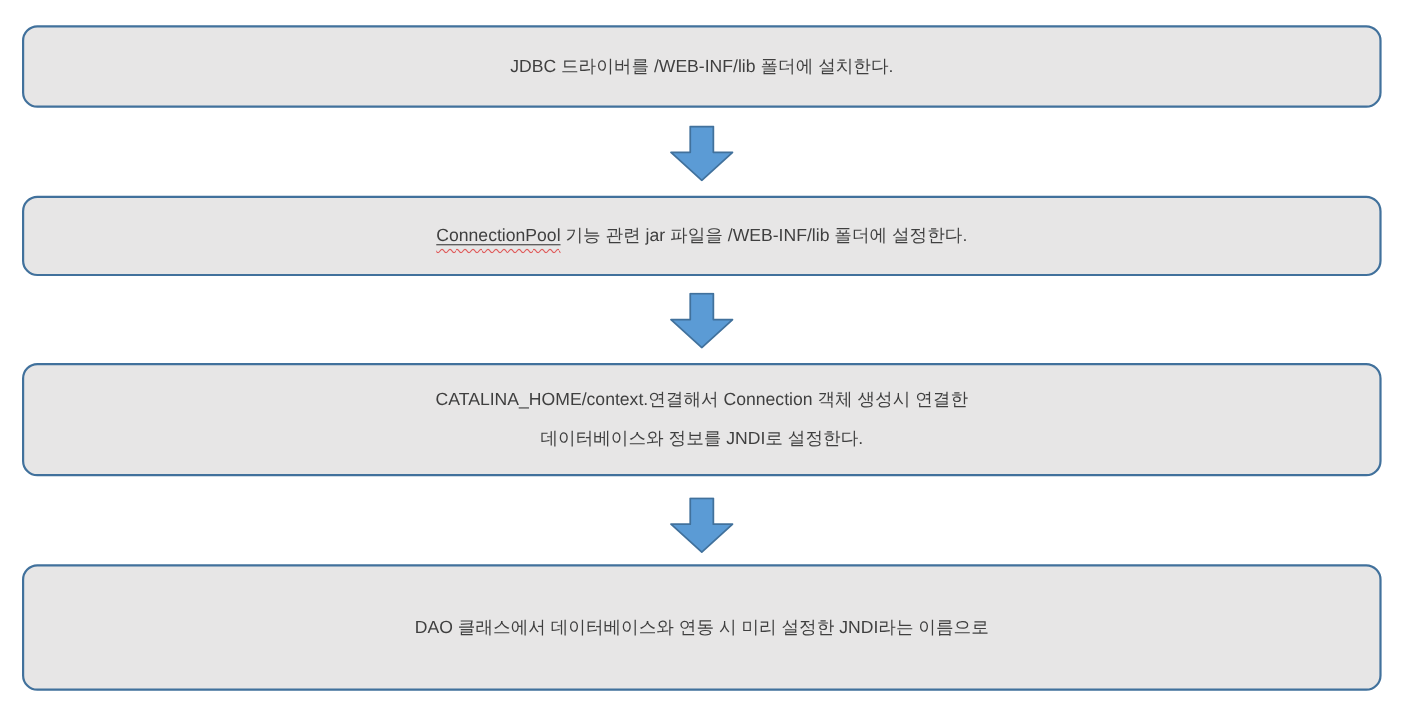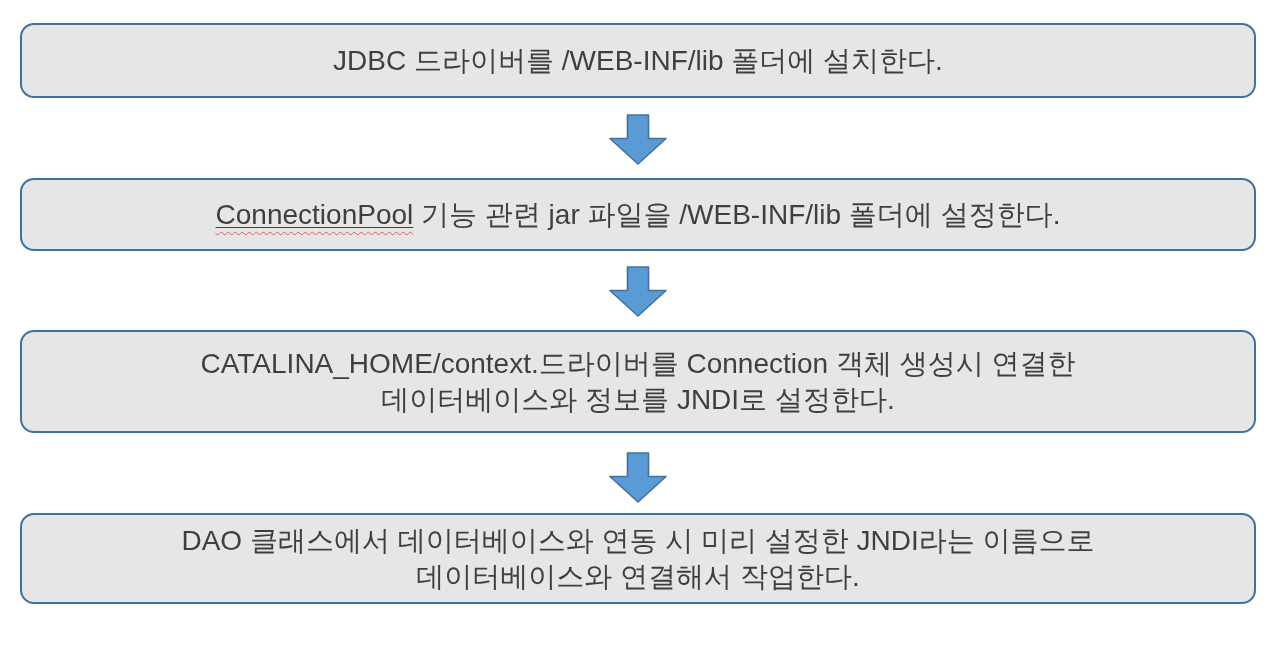--- a/index.html
+++ b/index.html
@@ -29,27 +29,27 @@
     width: 1236px;
     background: var(--box-fill);
     border: 2px solid var(--box-border);
     border-radius: 14px;
     display: flex;
     flex-direction: column;
     align-items: center;
     justify-content: center;
     text-align: center;
     color: var(--text-color);
-    font-size: 28px;
+    font-size: 16px;
     line-height: 36px;
   }
   .box-1 { top: 23px;  height: 75px;  }
   .box-2 { top: 178px; height: 73px;  }
   .box-3 { top: 330px; height: 103px; }
-  .box-4 { top: 513px; height: 91px; }
+  .box-4 { top: 513px; height: 115px; }
 
   .down-arrow {
     position: absolute;
     left: 609px;
     width: 58px;
     height: 51px;
   }
   .arrow-1 { top: 114px; }
   .arrow-2 { top: 266px; }
   .arrow-3 { top: 452px; }
@@ -90,26 +90,25 @@
     <span class="text-line">
       <span class="spell-wavy"><span class="spell-solid">ConnectionPool</span></span><span> 기능 관련 jar 파일을 /WEB-INF/lib 폴더에 설정한다.</span>
     </span>
   </div>
 
   <svg class="down-arrow arrow-2" viewBox="0 0 58 51" aria-hidden="true">
     <path d="M18.5,1 H39.5 V24.5 H57 L29,50 L1,24.5 H18.5 Z"></path>
   </svg>
 
   <div class="step-box box-3">
-    <span class="text-line">CATALINA_HOME/context.드라이버를 Connection 객체 생성시 연결한</span>
+    <span class="text-line">CATALINA_HOME/context.연결해서 Connection 객체 생성시 연결한</span>
     <span class="text-line">데이터베이스와 정보를 JNDI로 설정한다.</span>
   </div>
 
   <svg class="down-arrow arrow-3" viewBox="0 0 58 51" aria-hidden="true">
     <path d="M18.5,1 H39.5 V24.5 H57 L29,50 L1,24.5 H18.5 Z"></path>
   </svg>
 
   <div class="step-box box-4">
     <span class="text-line">DAO 클래스에서 데이터베이스와 연동 시 미리 설정한 JNDI라는 이름으로</span>
-    <span class="text-line">데이터베이스와 연결해서 작업한다.</span>
   </div>
 
 </div>
 
 </body></html>

